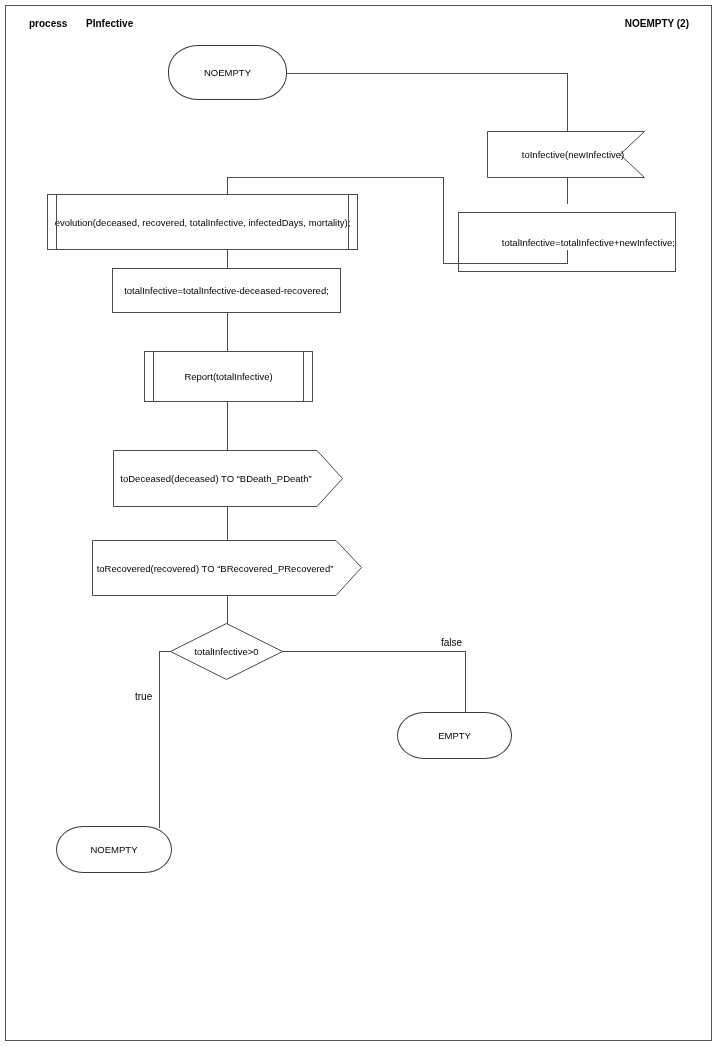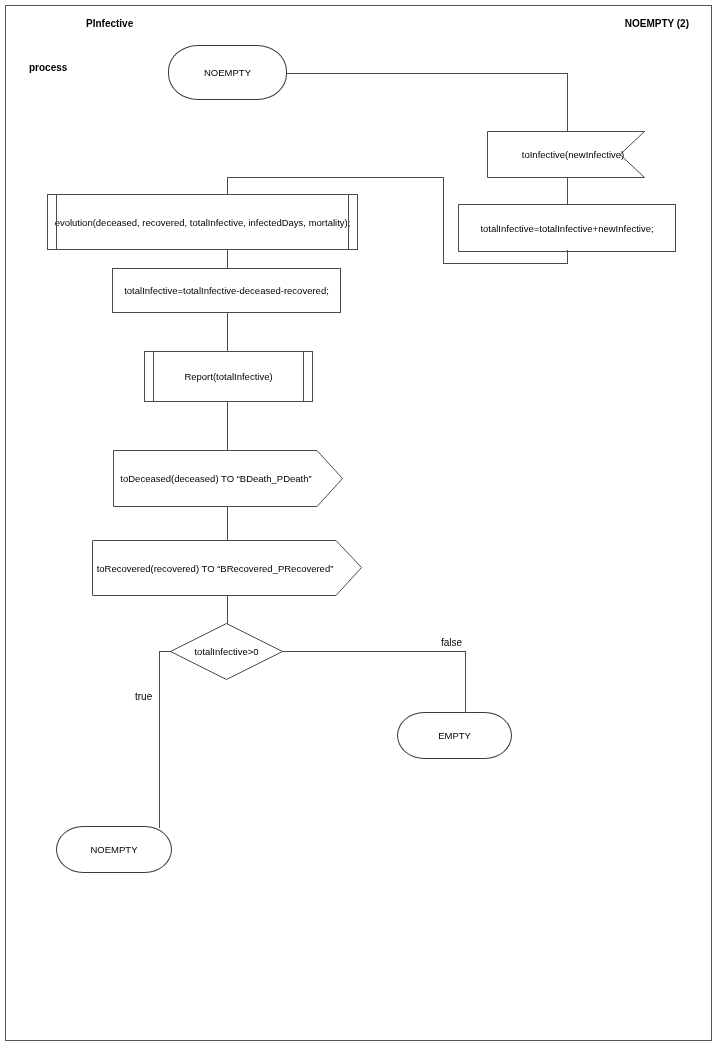--- a/index.html
+++ b/index.html
@@ -26,21 +26,21 @@
     border: 1px solid #555555;
     box-sizing: border-box;
   }
   .hdr {
     position: absolute;
     font-size: 10px;
     font-weight: bold;
     color: #000000;
     white-space: nowrap;
   }
-  #hdr-process { left: 29px; top: 18px; margin-top: 44px; }
+  #hdr-process { left: 29px; top: 18px; }
   #hdr-name    { left: 86px; top: 18px; }
   #hdr-right   { right: 29px; top: 18px; }
 
   .shape {
     position: absolute;
     box-sizing: border-box;
     display: flex;
     align-items: center;
     justify-content: center;
     color: #000000;
@@ -123,21 +123,21 @@
     <span>NOEMPTY</span>
   </div>
 
   <div class="svgshape" style="left:487px; top:131px; width:158px; height:47px;">
     <svg width="158" height="47" viewBox="0 0 158 47">
       <path d="M0.5,0.5 L157.5,0.5 L133,23.5 L157.5,46.5 L0.5,46.5 Z" fill="#ffffff" stroke="#4a4a4a" stroke-width="1"></path>
     </svg>
     <div class="svglabel" style="padding-right:14px;margin-left:28px;">toInfective(newInfective)</div>
   </div>
 
-  <div class="shape rect" style="left:458px; top:204px; width:218px; height:48px;">
+  <div class="shape rect" style="left:458px; top:212px; width:218px; height:60px;justify-content:flex-end;">
     <span>totalInfective=totalInfective+newInfective;</span>
   </div>
 
   <div class="shape predef" style="left:47px; top:194px; width:311px; height:56px;">
     <span>evolution(deceased, recovered, totalInfective, infectedDays, mortality);</span>
   </div>
 
   <div class="shape rect" style="left:112px; top:268px; width:229px; height:45px;">
     <span>totalInfective=totalInfective-deceased-recovered;</span>
   </div>

